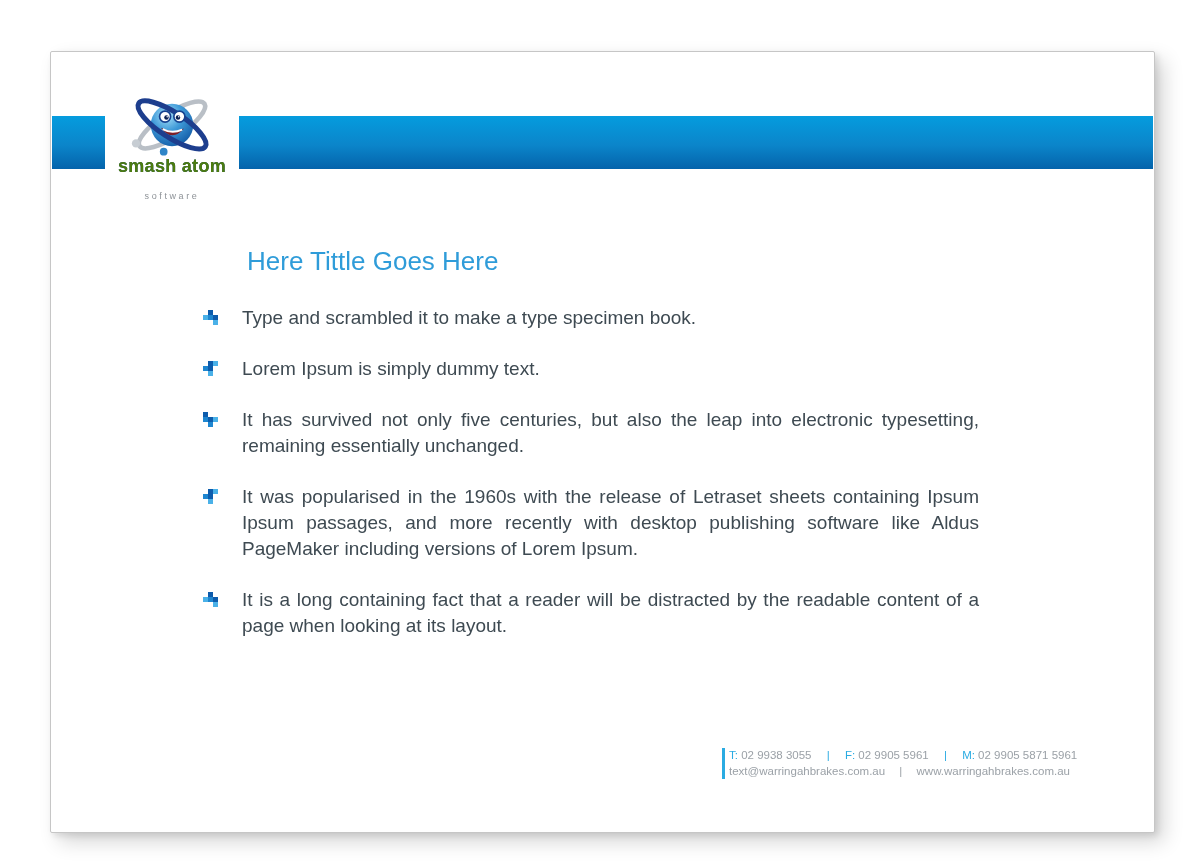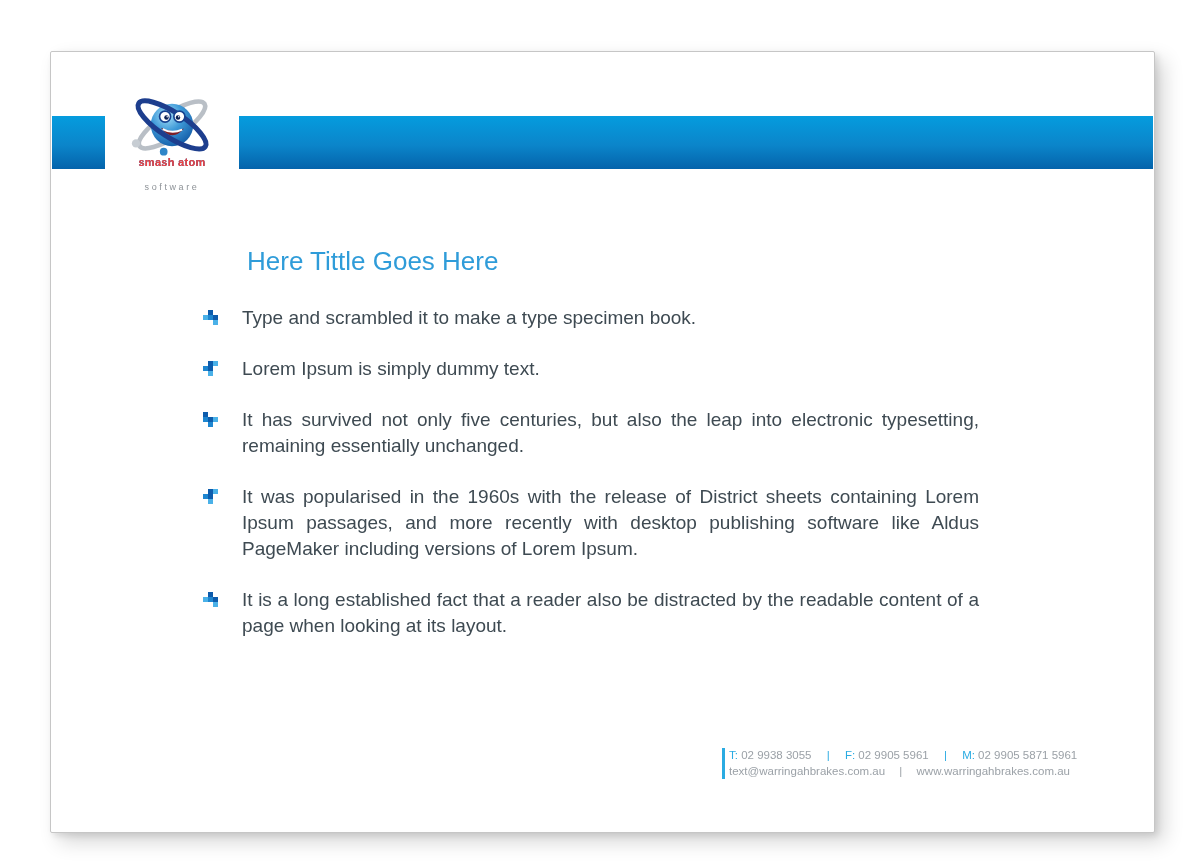--- a/index.html
+++ b/index.html
@@ -16,21 +16,21 @@
     position:absolute;top:64px;height:53px;
     background:linear-gradient(180deg,#059cde 0%,#0b85ca 55%,#0463ab 100%);
   }
   .bar-left{left:1px;width:53px;}
   .bar-right{left:188px;right:1px;}
   .logo{
     position:absolute;left:52px;top:36px;width:138px;text-align:center;
   }
   .mascot{width:94px;height:72px;display:block;margin:0 auto;}
   .logo-name{
-    font-size:11px;font-weight:bold;color:#ef4444;letter-spacing:0.3px;
+    font-size:18px;font-weight:bold;color:#4d7c0f;letter-spacing:0.3px;
     margin-top:-4px;text-shadow:0 0 0.5px #0c3c86;
   }
   .logo-sub{
     font-size:9px;color:#8d9297;letter-spacing:2.6px;margin-top:14px;
   }
   .content{position:absolute;left:150px;top:194px;width:778px;}
   .title{
     margin:0 0 28px 46px;font-size:26px;font-weight:400;color:#2f9cd9;
   }
   ul.points{list-style:none;margin:0;padding:0;}
@@ -122,31 +122,31 @@
         <span class="point-text">It has survived not only five centuries, but also the leap into electronic typesetting, remaining essentially unchanged.</span>
       </li>
       <li class="point">
         <span class="pixel-icon">
             <span class="px" style="grid-area: 1 / 2; background: rgb(13, 92, 172);"></span>
             <span class="px" style="grid-area: 1 / 3; background: rgb(74, 177, 232);"></span>
             <span class="px" style="grid-area: 2 / 1; background: rgb(30, 134, 208);"></span>
             <span class="px" style="grid-area: 2 / 2; background: rgb(13, 92, 172);"></span>
             <span class="px" style="grid-area: 3 / 2; background: rgb(74, 177, 232);"></span>
           </span>
-        <span class="point-text">It was popularised in the 1960s with the release of District sheets containing Lorem Ipsum passages, and more recently with desktop publishing software like Aldus PageMaker including versions of Lorem Ipsum.</span>
+        <span class="point-text">It was popularised in the 1960s with the release of Letraset sheets containing Ipsum Ipsum passages, and more recently with desktop publishing software like Aldus PageMaker including versions of Lorem Ipsum.</span>
       </li>
       <li class="point">
         <span class="pixel-icon">
             <span class="px" style="grid-area: 1 / 2; background: rgb(13, 92, 172);"></span>
             <span class="px" style="grid-area: 2 / 1; background: rgb(74, 177, 232);"></span>
             <span class="px" style="grid-area: 2 / 2; background: rgb(30, 134, 208);"></span>
             <span class="px" style="grid-area: 2 / 3; background: rgb(13, 92, 172);"></span>
             <span class="px" style="grid-area: 3 / 3; background: rgb(74, 177, 232);"></span>
           </span>
-        <span class="point-text">It is a long established fact that a reader also be distracted by the readable content of a page when looking at its layout.</span>
+        <span class="point-text">It is a long containing fact that a reader will be distracted by the readable content of a page when looking at its layout.</span>
       </li>
     </ul>
   </div>
 
   <div class="footer">
     <div>
       <span class="accent">T:</span>
       <span>02 9938 3055</span>
       <span class="sep-blue">|</span>
       <span class="accent">F:</span>

